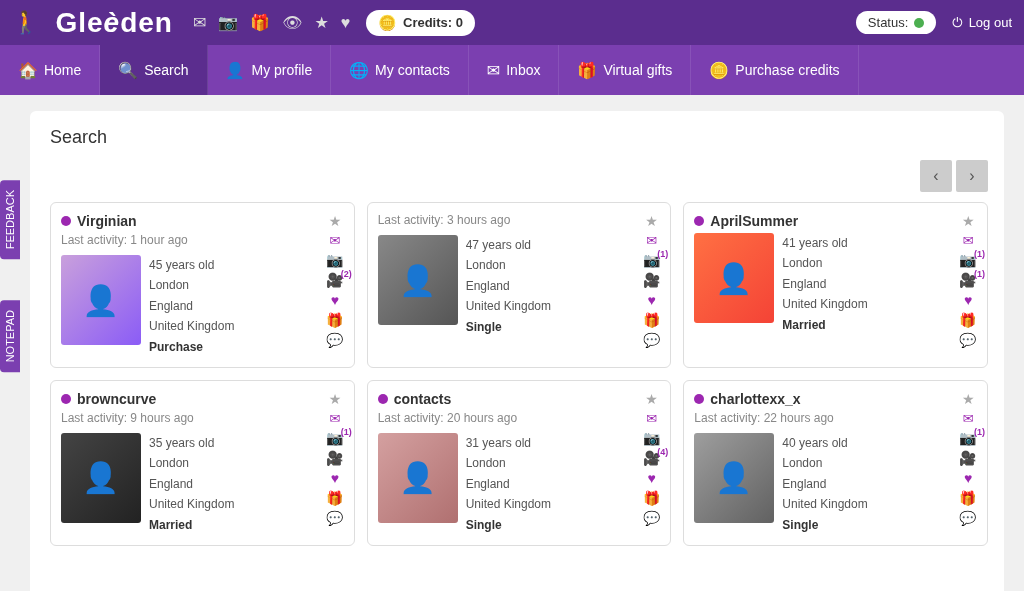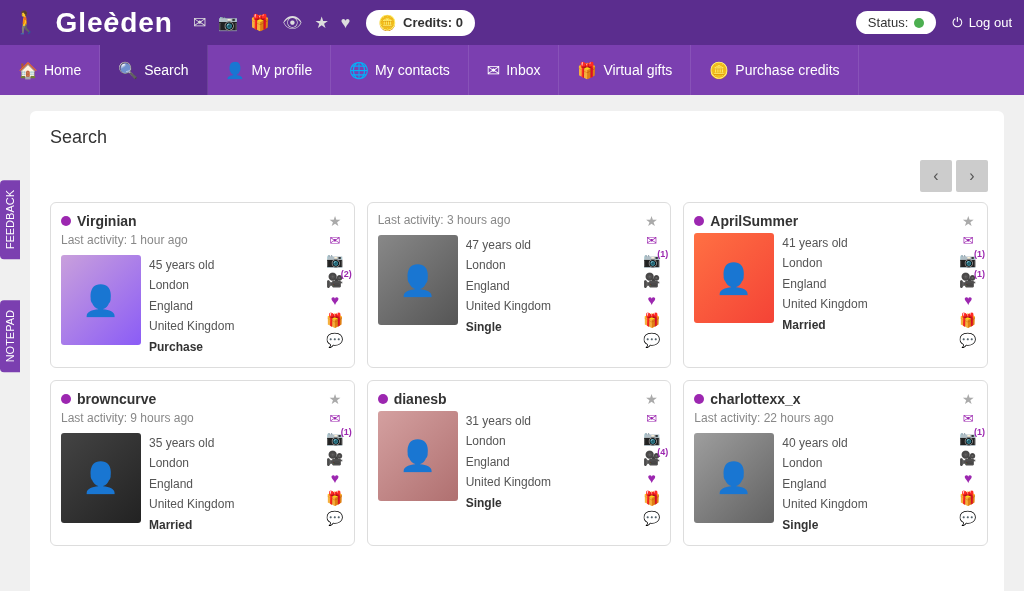--- a/index.html
+++ b/index.html
@@ -382,22 +382,23 @@
         🎥
       </span>
       <span class="action-icon" style="color: #9c27b0;">♥</span>
       <span class="action-icon">🎁</span>
       <span class="action-icon" style="font-size:14px;">💬</span>
     </div>
   </div>
         <div class="profile-card">
     <div class="card-header">
       <span class="online-dot"></span>
-      <span class="username">dianesb</span>
-    </div>
+      <span class="username">contacts</span>
+    </div>
+    <div class="last-activity">Last activity:  20 hours ago</div>
     <div class="card-body">
       <div class="profile-photo photo-dianesb">
         <span>👤</span>
       </div>
       <div class="profile-info">
         <div>31 years old</div>
         <div>London</div>
         <div>England</div>
         <div>United Kingdom</div>
         <div class="status-text">Single</div>

